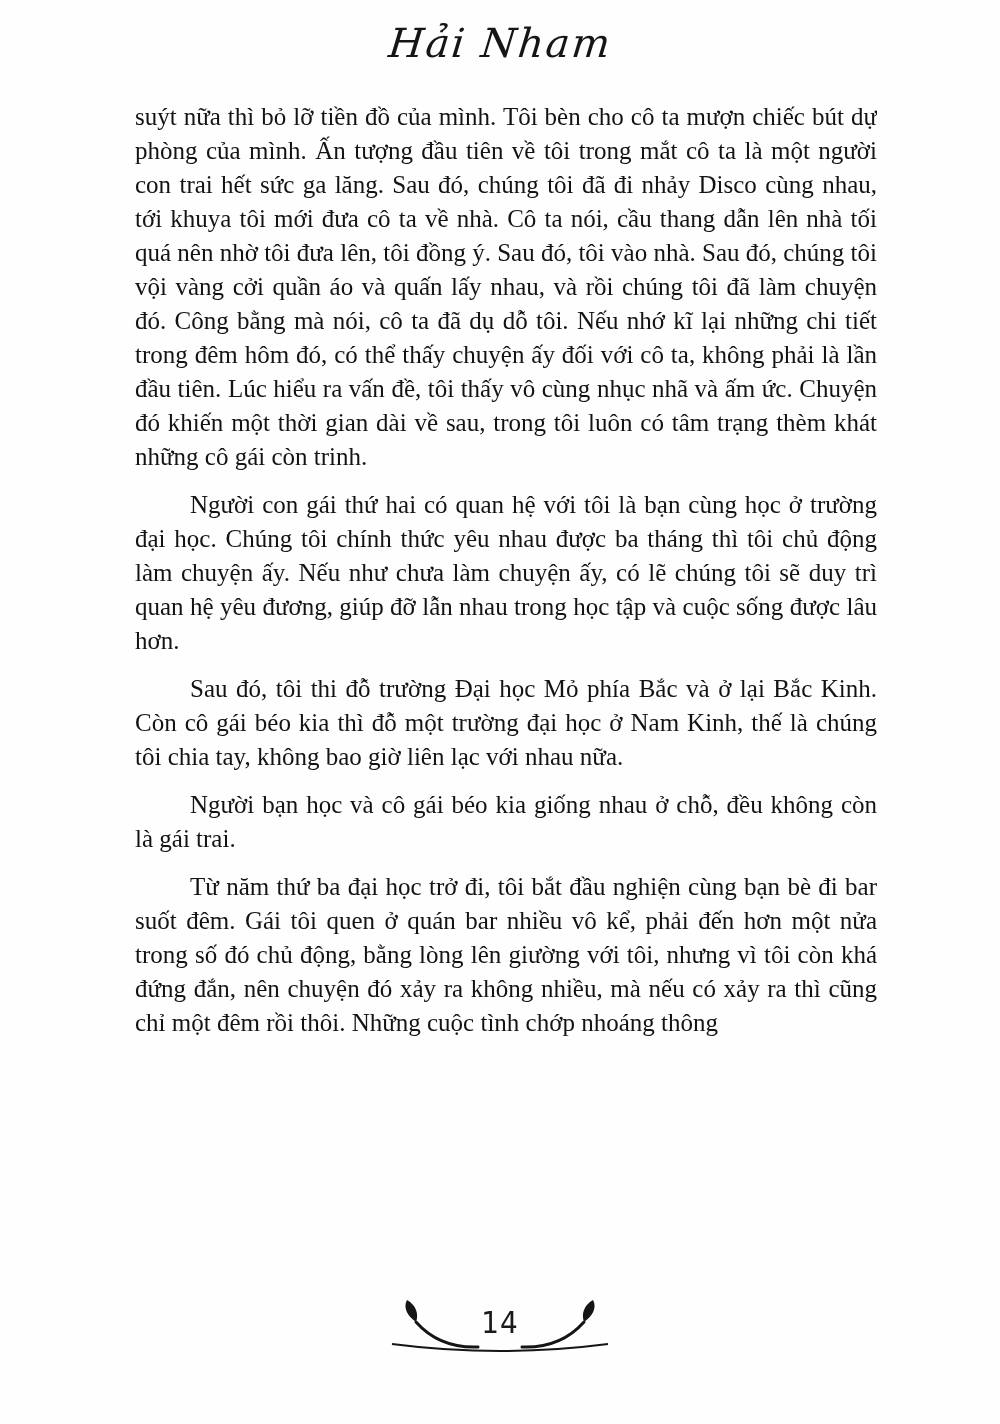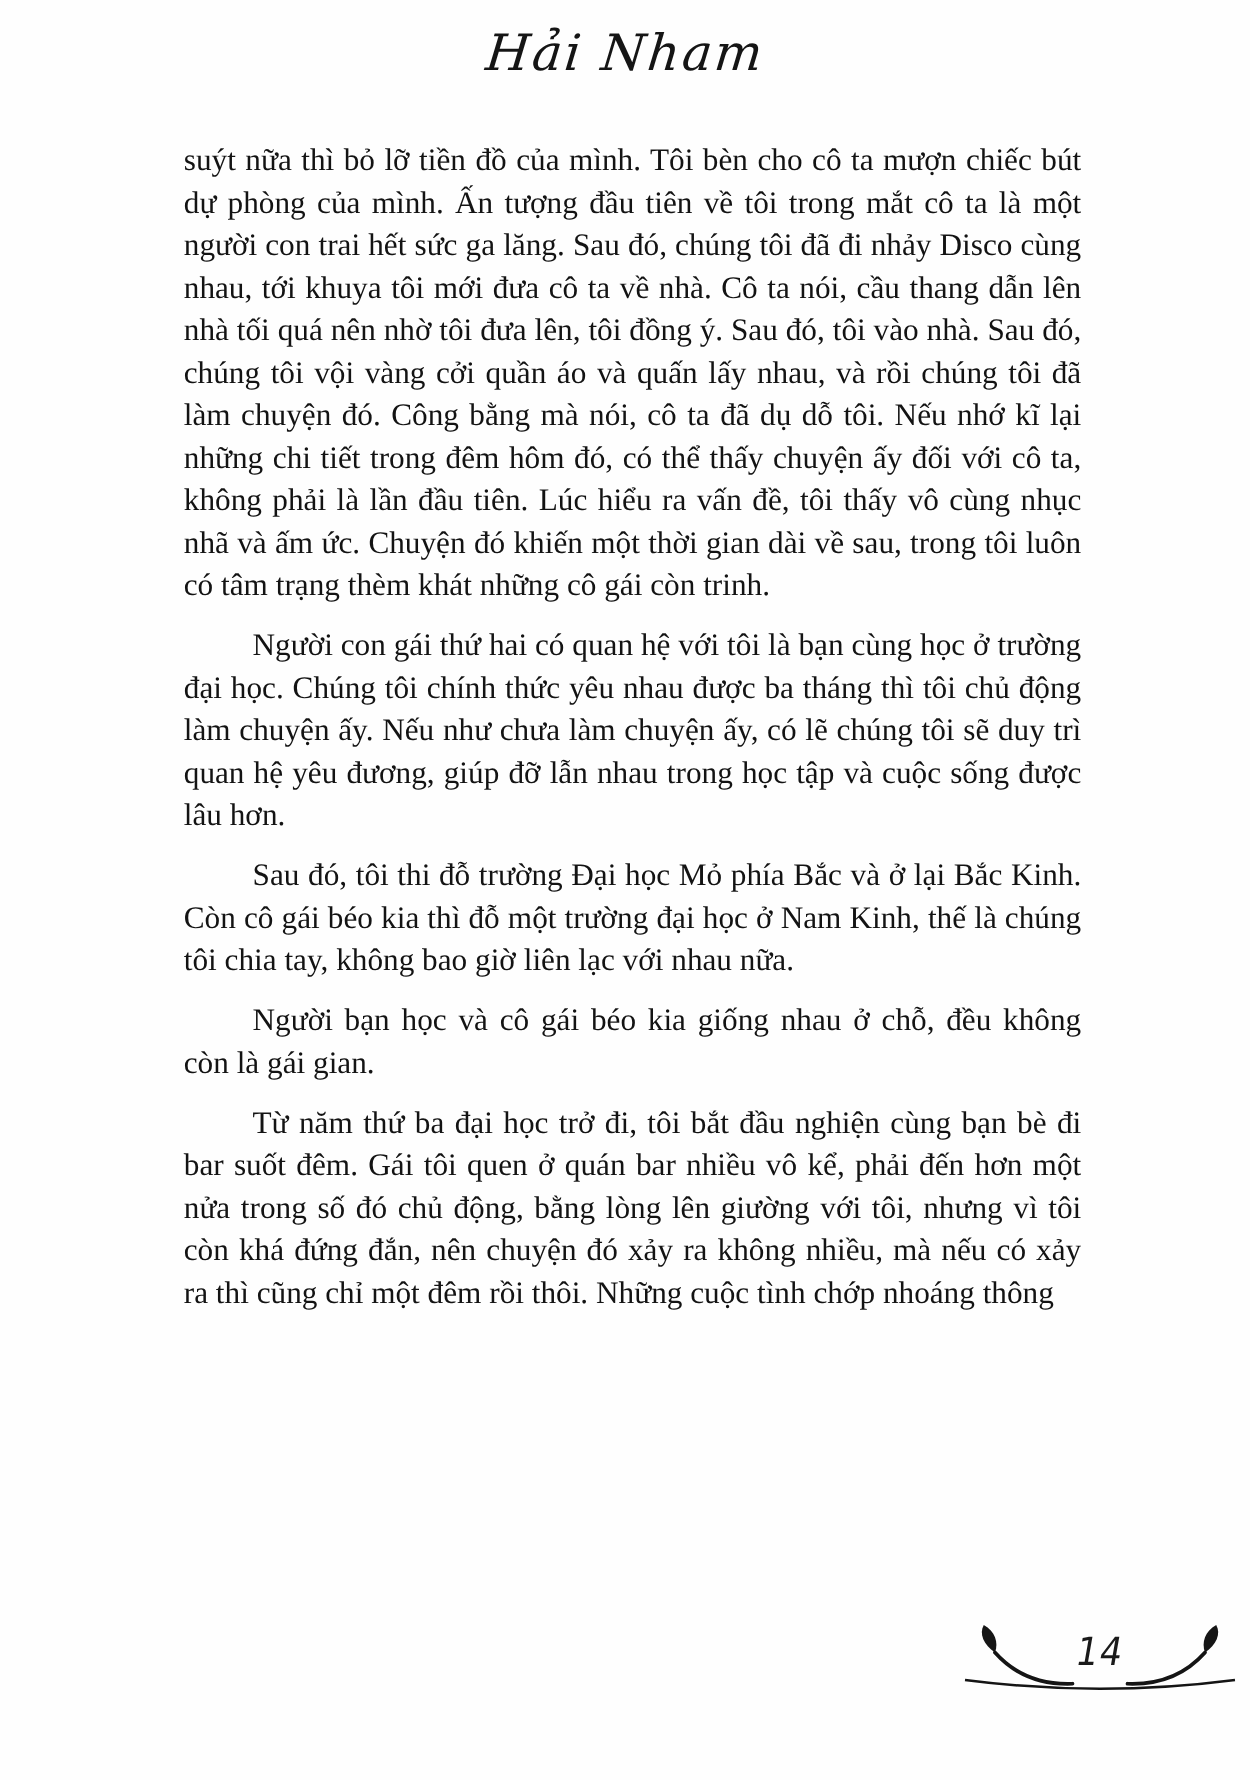--- a/index.html
+++ b/index.html
@@ -30,26 +30,26 @@
     transform:skewX(-6deg);
   }
   .body-text{
     position:absolute;
     top:100px;left:135px;width:742px;
     max-height:1185px;overflow:hidden;
     font-size:25px;line-height:34px;
     text-align:justify;
     color:#131313;
   }
-  .para{margin:12px;}
+  .para{margin:0;}
   .para + .para{margin-top:14px;text-indent:55px;}
   .footer{
     position:absolute;top:1292px;left:0;right:0;
     height:74px;
-    display:flex;align-items:center;justify-content:flex-end;font-style:italic;
+    display:flex;align-items:center;justify-content:center;
   }
   .ornament-wrap{position:relative;width:240px;height:66px;}
   .ornament{position:absolute;left:0;top:0;}
   .page-number{
     position:absolute;left:0;right:0;top:8px;
     text-align:center;
     font-family:"DejaVu Sans", sans-serif;
     font-size:31px;font-weight:400;
     letter-spacing:1px;
     color:#1a1a1a;
@@ -62,21 +62,21 @@
 <div class="page">
 
   <div class="header">
     <span class="author-script">Hải Nham</span>
   </div>
 
   <div class="body-text">
     <p class="para">suýt nữa thì bỏ lỡ tiền đồ của mình. Tôi bèn cho cô ta mượn chiếc bút dự phòng của mình. Ấn tượng đầu tiên về tôi trong mắt cô ta là một người con trai hết sức ga lăng. Sau đó, chúng tôi đã đi nhảy Disco cùng nhau, tới khuya tôi mới đưa cô ta về nhà. Cô ta nói, cầu thang dẫn lên nhà tối quá nên nhờ tôi đưa lên, tôi đồng ý. Sau đó, tôi vào nhà. Sau đó, chúng tôi vội vàng cởi quần áo và quấn lấy nhau, và rồi chúng tôi đã làm chuyện đó. Công bằng mà nói, cô ta đã dụ dỗ tôi. Nếu nhớ kĩ lại những chi tiết trong đêm hôm đó, có thể thấy chuyện ấy đối với cô ta, không phải là lần đầu tiên. Lúc hiểu ra vấn đề, tôi thấy vô cùng nhục nhã và ấm ức. Chuyện đó khiến một thời gian dài về sau, trong tôi luôn có tâm trạng thèm khát những cô gái còn trinh.</p>
     <p class="para">Người con gái thứ hai có quan hệ với tôi là bạn cùng học ở trường đại học. Chúng tôi chính thức yêu nhau được ba tháng thì tôi chủ động làm chuyện ấy. Nếu như chưa làm chuyện ấy, có lẽ chúng tôi sẽ duy trì quan hệ yêu đương, giúp đỡ lẫn nhau trong học tập và cuộc sống được lâu hơn.</p>
     <p class="para">Sau đó, tôi thi đỗ trường Đại học Mỏ phía Bắc và ở lại Bắc Kinh. Còn cô gái béo kia thì đỗ một trường đại học ở Nam Kinh, thế là chúng tôi chia tay, không bao giờ liên lạc với nhau nữa.</p>
-    <p class="para">Người bạn học và cô gái béo kia giống nhau ở chỗ, đều không còn là gái gian.</p>
+    <p class="para">Người bạn học và cô gái béo kia giống nhau ở chỗ, đều không còn là gái trai.</p>
     <p class="para">Từ năm thứ ba đại học trở đi, tôi bắt đầu nghiện cùng bạn bè đi bar suốt đêm. Gái tôi quen ở quán bar nhiều vô kể, phải đến hơn một nửa trong số đó chủ động, bằng lòng lên giường với tôi, nhưng vì tôi còn khá đứng đắn, nên chuyện đó xảy ra không nhiều, mà nếu có xảy ra thì cũng chỉ một đêm rồi thôi. Những cuộc tình chớp nhoáng thông</p>
   </div>
 
   <div class="footer">
     <div class="ornament-wrap">
       <svg class="ornament" width="240" height="66" viewBox="0 0 240 66">
 
         <path d="M12 48 Q120 62 228 48" fill="none" stroke="#151515" stroke-width="2"></path>
 
         <path d="M98 51 C72 52 52 44 36 26" fill="none" stroke="#151515" stroke-width="3" stroke-linecap="round"></path>

